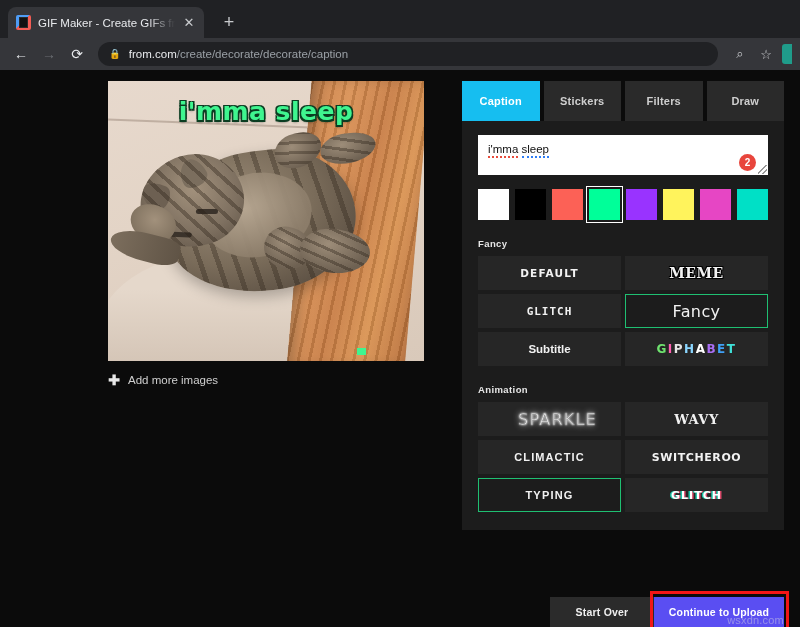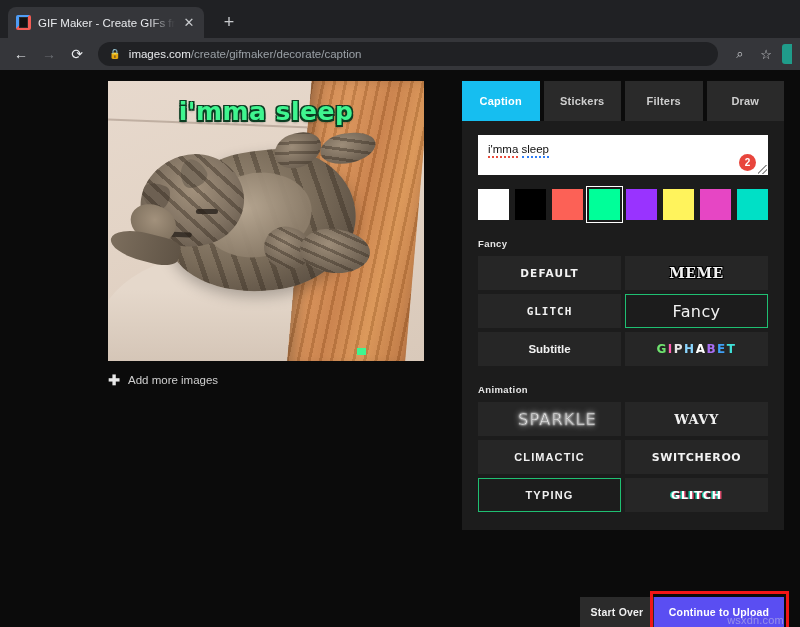--- a/index.html
+++ b/index.html
@@ -297,21 +297,21 @@
     text-shadow: -1.5px 0 #19c4a6, 1.5px 0 #d94a6a;
   }
 
   
   .footer {
     position: absolute; left: 0; right: 0; bottom: 0; height: 30px;
     background: #0b0b0b; display: flex; align-items: stretch;
     justify-content: flex-end; padding-right: 16px; gap: 0;
   }
   .btn-start {
-    width: 74px; background: #2b2b2b; color: #f0f0f0; font-size: 10.5px;
+    width: 104px; background: #2b2b2b; color: #f0f0f0; font-size: 10.5px;
     font-weight: 700; display: flex; align-items: center; justify-content: center;
     cursor: pointer; letter-spacing: .2px; text-align: center;
   }
   .upload-wrap { position: relative; }
   .btn-upload {
     width: 130px; height: 30px; background: #5a4ef2; color: #fff; font-size: 10.5px;
     font-weight: 700; display: flex; align-items: center; justify-content: center;
     cursor: pointer; letter-spacing: .2px;
   }
   .highlight-box {
@@ -336,21 +336,21 @@
     </div>
     <div class="newtab">+</div>
   </div>
 
   <div class="toolbar">
     <div class="navbtn">←</div>
     <div class="navbtn disabled">→</div>
     <div class="navbtn">⟳</div>
     <div class="omnibox">
       <span class="lock">🔒</span>
-      <span class="url"><span class="dom">images.com</span><span class="path">/create/gifmaker/decorate/caption</span></span>
+      <span class="url"><span class="dom">from.com</span><span class="path">/create/decorate/decorate/caption</span></span>
     </div>
     <div class="tb-icon">⌕</div>
     <div class="tb-icon">☆</div>
     <div class="profile-edge"></div>
   </div>
 
   <div class="page">
 
     <div class="preview-col">
       <div class="canvas">

